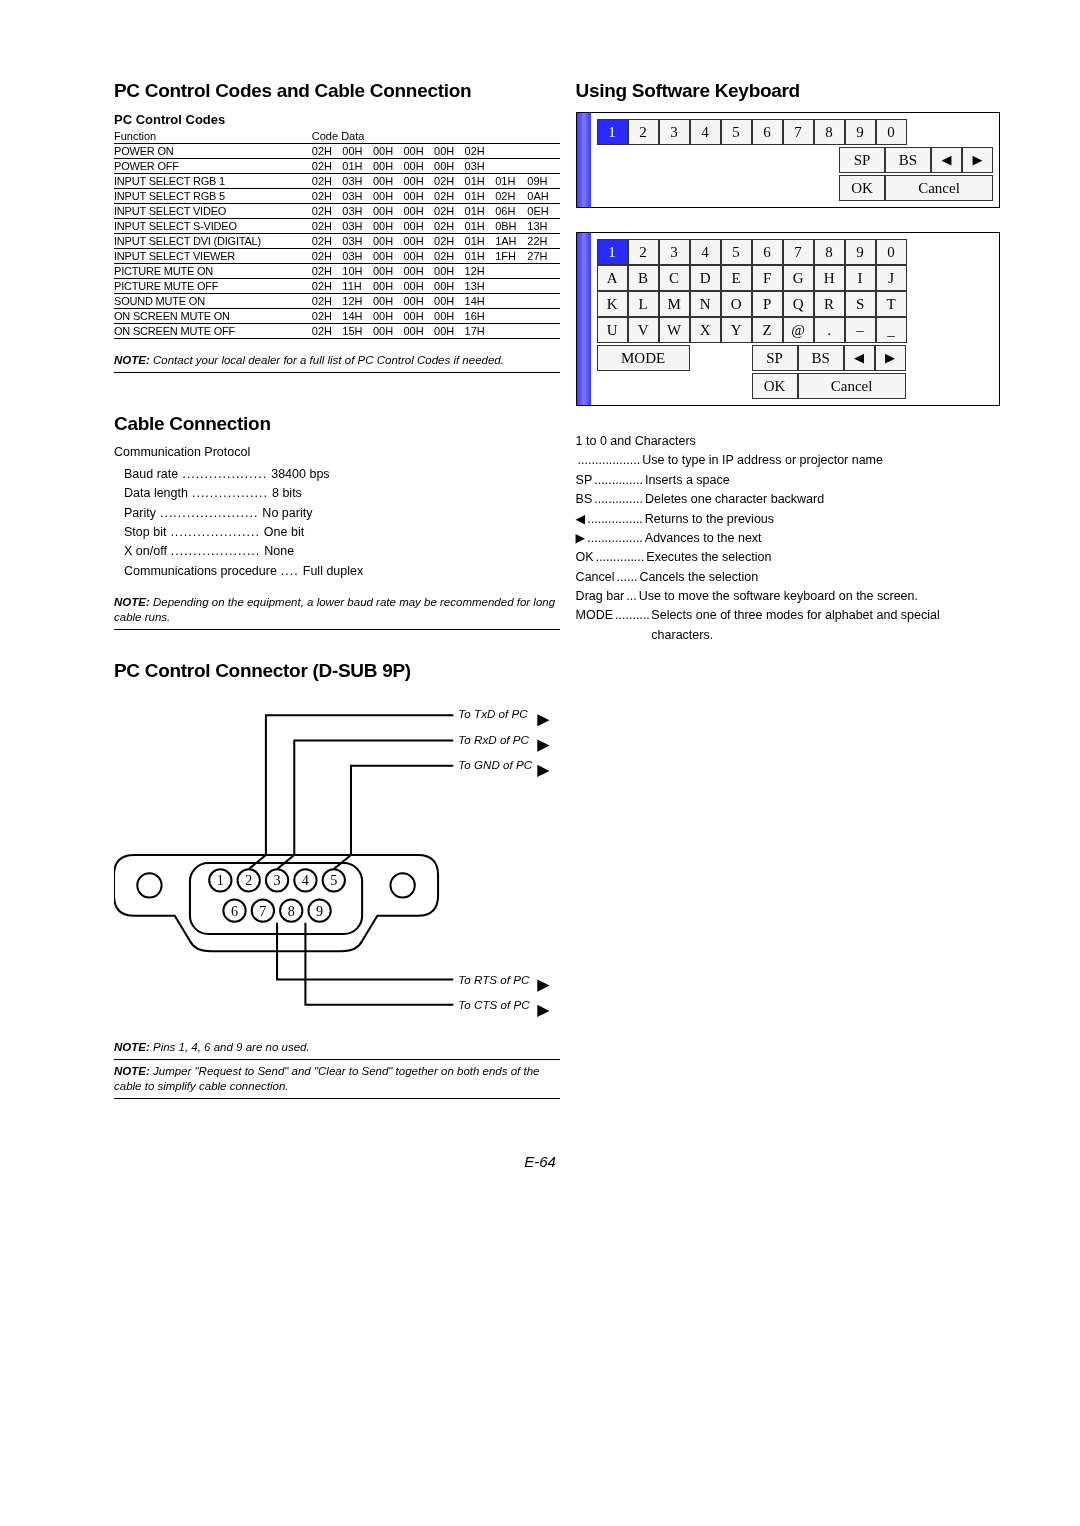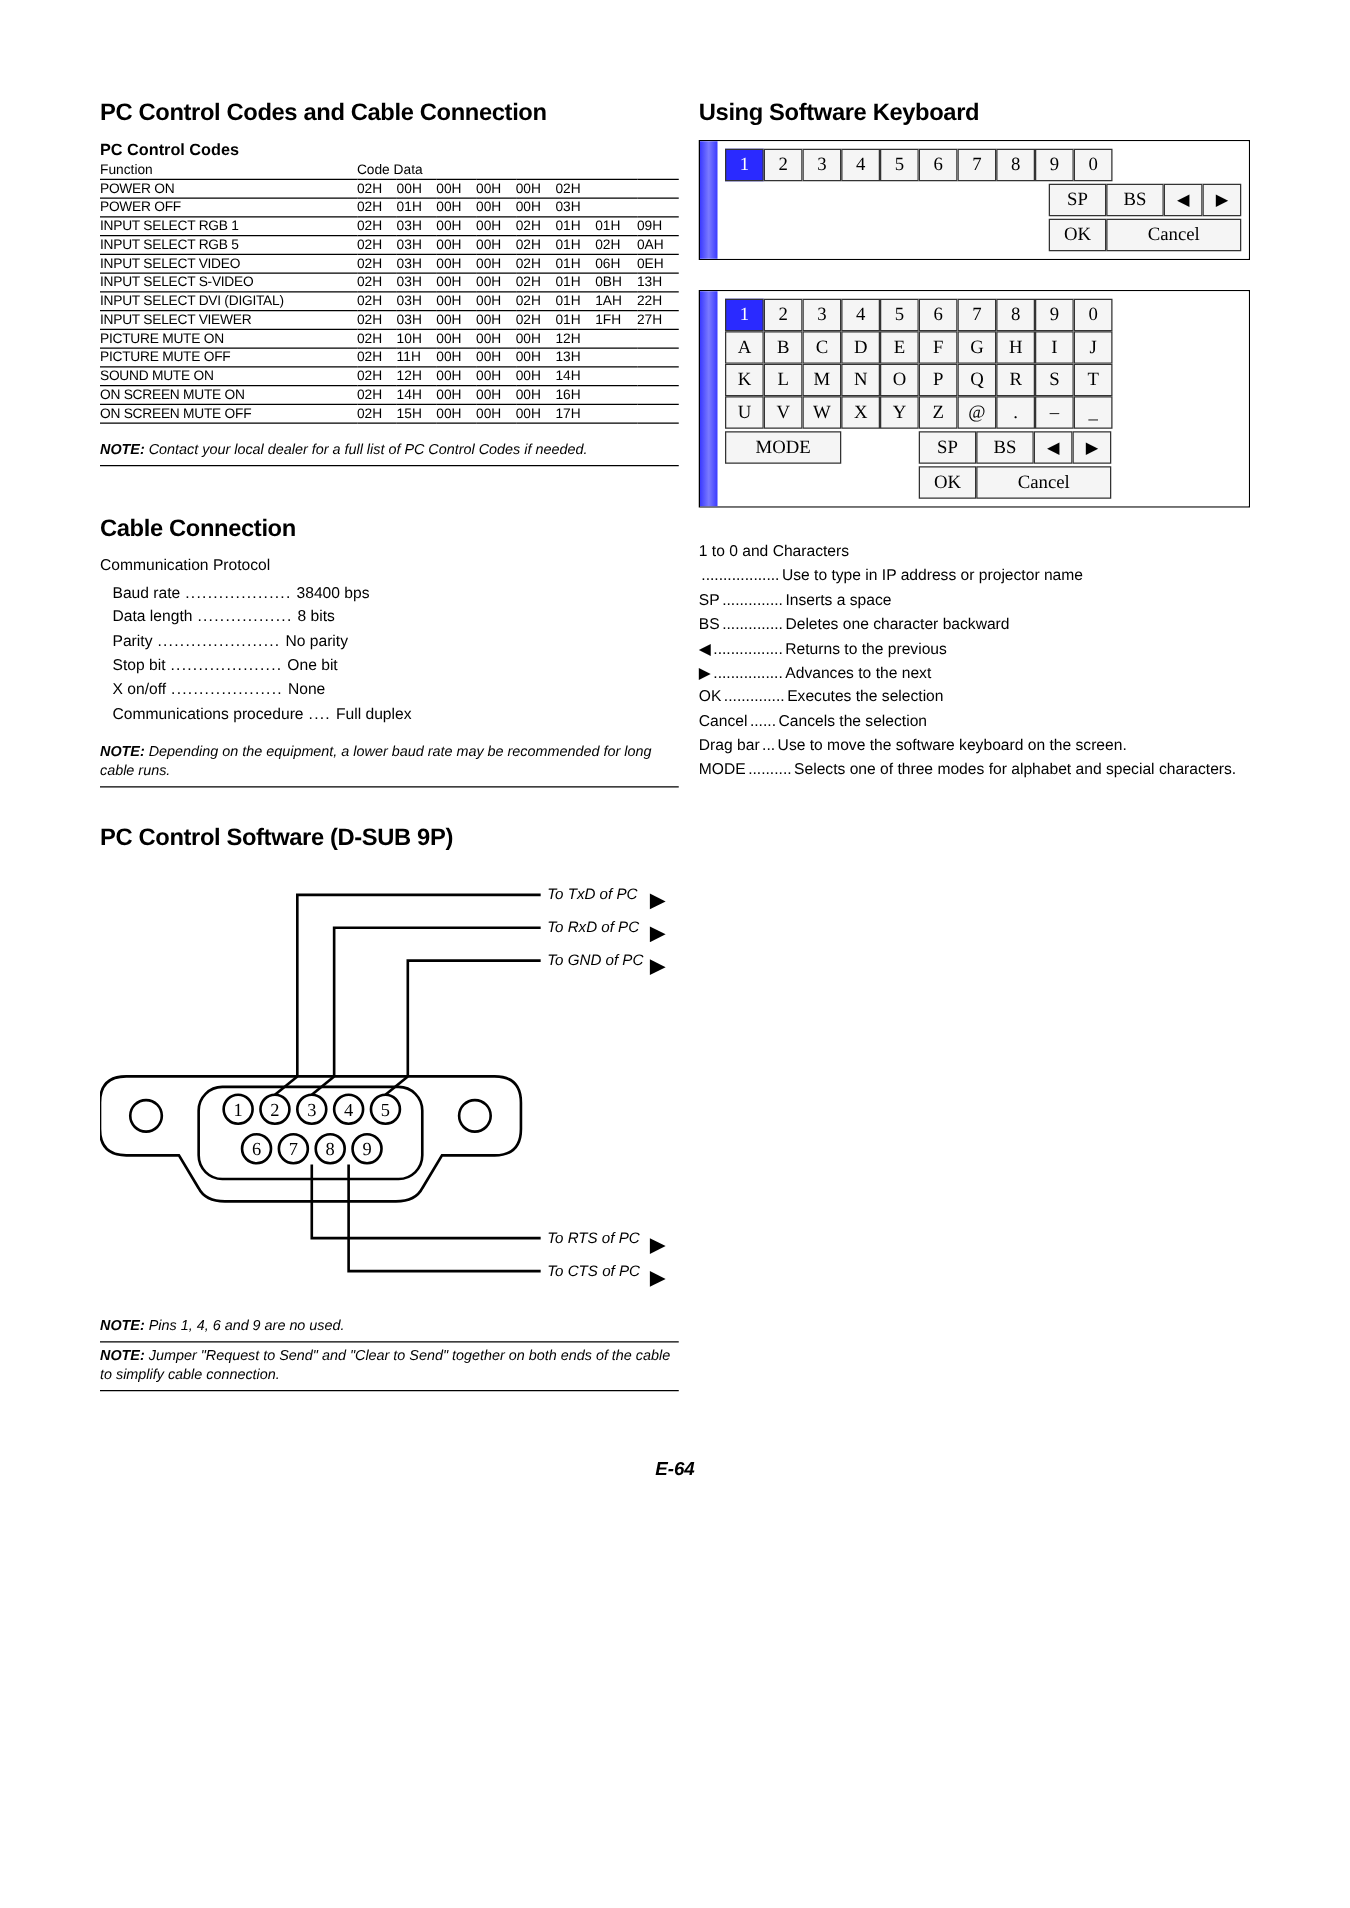--- a/index.html
+++ b/index.html
@@ -7,20 +7,21 @@
     font-family: Arial, Helvetica, sans-serif;
     background: #fff;
     margin: 0;
     padding: 80px 80px 40px 80px;
     color: #000;
     width: 1080px;
   }
   .cols {
     display: flex;
     gap: 16px;
+    margin-left: 34px;
   }
   .left { flex: 1.05; }
   .right { flex: 1; }
   h2.section-title {
     font-family: Arial, Helvetica, sans-serif;
     font-size: 19px;
     font-weight: 900;
     margin: 0 0 10px 0;
     letter-spacing: -0.3px;
   }
@@ -143,21 +144,21 @@
     width: 100%;
     height: auto;
   }
   .pin-label {
     font-size: 11.5px;
     font-style: italic;
   }
 
   .page-footer {
     text-align: center;
-    font-weight: 700;
+    font-weight: 400;
     font-style: italic;
     font-size: 15px;
     margin-top: 54px;
   }
 </style>
 </head>
 <body>
 
 <div class="cols">
   <div class="left">
@@ -355,21 +356,21 @@
           <span class="comm-dots">....</span>
           <span class="comm-val"> Full duplex</span>
         </div>
       </div>
 
     <div class="note underlined">
       <strong>NOTE:</strong>
       <span>Depending on the equipment, a lower baud rate may be recommended for long cable runs.</span>
     </div>
 
-    <h2 class="section-title" style="margin-top:30px">PC Control Software (D-SUB 9P)</h2>
+    <h2 class="section-title" style="margin-top:30px">PC Control Connector (D-SUB 9P)</h2>
 
     <div class="connector-wrap">
       <svg class="connector-svg" viewBox="0 0 440 320" xmlns="http://www.w3.org/2000/svg">
 
         <text x="340" y="20" class="pin-label" font-style="italic" font-size="12">To TxD of PC</text>
         <polygon points="418,16 430,22 418,28" fill="#000"></polygon>
         <text x="340" y="45" class="pin-label" font-style="italic" font-size="12">To RxD of PC</text>
         <polygon points="418,41 430,47 418,53" fill="#000"></polygon>
         <text x="340" y="70" class="pin-label" font-style="italic" font-size="12">To GND of PC</text>
         <polygon points="418,66 430,72 418,78" fill="#000"></polygon>

